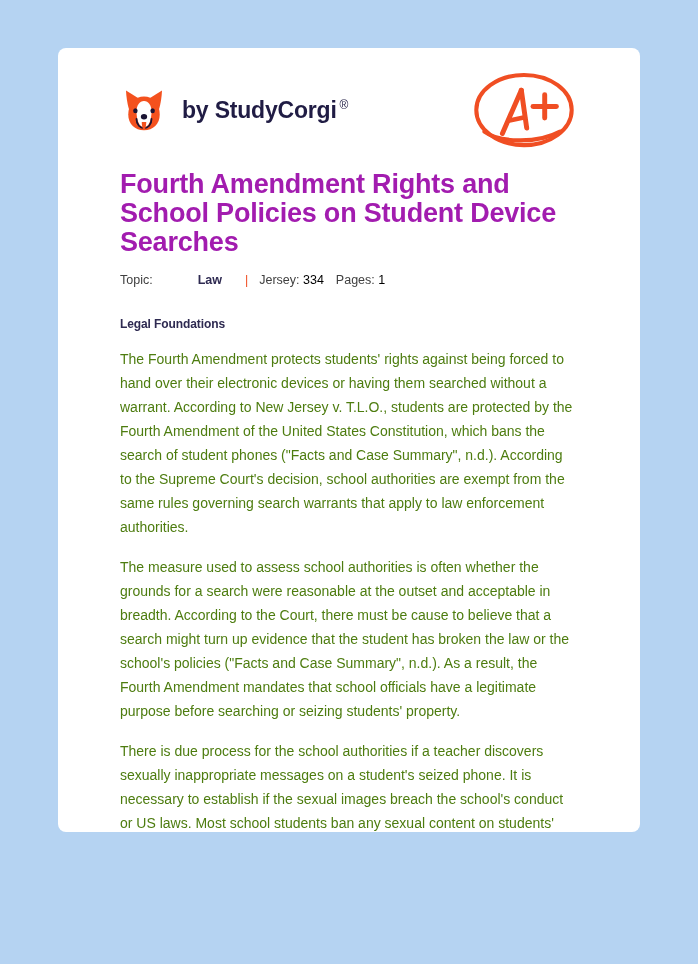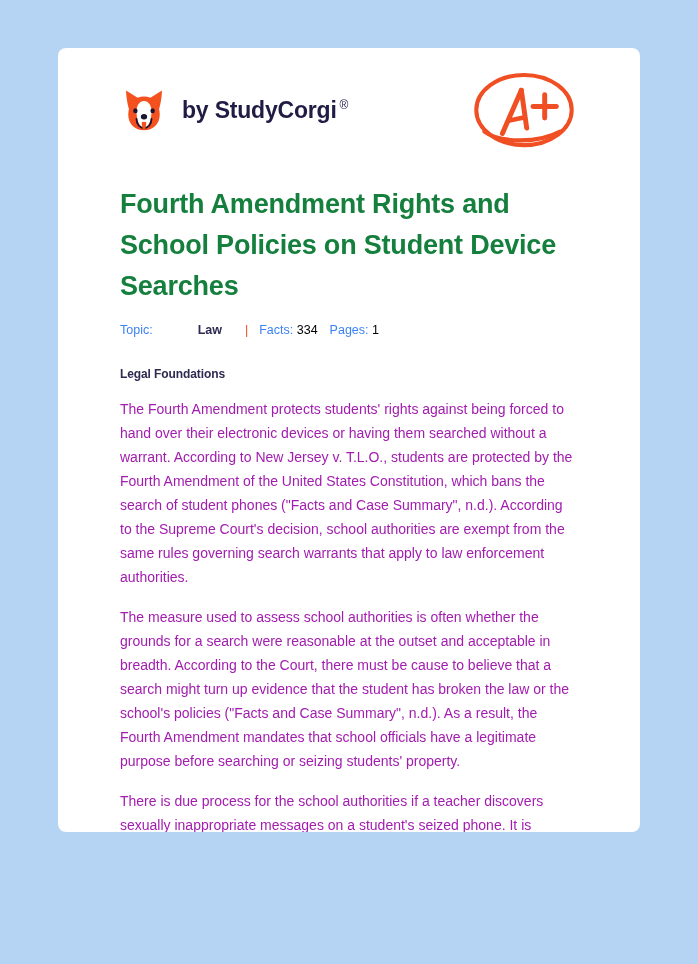--- a/index.html
+++ b/index.html
@@ -77,37 +77,37 @@
   .aplus-logo {
     width: 108px;
     height: 84px;
     display: block;
     flex: 0 0 auto;
   }
 
   
   .doc-title {
     font-size: 27px;
-    line-height: 41px;
-    font-weight: bold;
-    color: #15803d;
-    margin: 22px 0 0 0;
+    line-height: 29px;
+    font-weight: bold;
+    color: #a21caf;
+    margin: 8px 0 0 0;
     letter-spacing: -0.2px;
   }
 
   
   .doc-meta {
     margin-top: 16px;
     font-size: 12.5px;
     color: #8a8a9e;
     display: flex;
     align-items: center;
     flex-wrap: wrap;
   }
-  .meta-label { color: #3b82f6; }
+  .meta-label { color: #404040; }
   .meta-topic-value {
     color: #2e2a51;
     font-weight: bold;
     margin-left: 4px;
     padding-left: 41px;
   }
   .meta-sep {
     color: #f04e23;
     margin: 0 11px;
   }
@@ -120,21 +120,21 @@
     font-size: 12px;
     font-weight: bold;
     color: #2e2a51;
     margin: 30px 0 0 0;
     letter-spacing: -0.1px;
   }
 
   .body-par {
     font-size: 14px;
     line-height: 24px;
-    color: #a21caf;
+    color: #4d7c0f;
     margin: 16px 0 0 0;
   }
 </style>
 </head>
 <body>
 
 <div class="page-wrap">
 
   <div class="doc-card">
     <div class="doc-inner">
@@ -177,21 +177,21 @@
           <path d="M70 42 L96 42" fill="none" stroke="#f04e23" stroke-width="5.5" stroke-linecap="round"></path>
           <path d="M83 29 L83 55" fill="none" stroke="#f04e23" stroke-width="5.5" stroke-linecap="round"></path>
         </svg>
       </div>
 
       <h1 class="doc-title">Fourth Amendment Rights and School Policies on Student Device Searches</h1>
 
       <div class="doc-meta">
         <span class="meta-group"><span class="meta-label">Topic:</span><span class="meta-topic-value">Law</span></span>
         <span class="meta-sep">|</span>
-        <span class="meta-group"><span class="meta-label">Facts:</span> <span class="meta-num">334</span></span>
+        <span class="meta-group"><span class="meta-label">Jersey:</span> <span class="meta-num">334</span></span>
         <span class="meta-group"><span class="meta-label">Pages:</span> <span class="meta-num">1</span></span>
       </div>
 
       <h2 class="section-heading">Legal Foundations</h2>
       <p class="body-par">The Fourth Amendment protects students' rights against being forced to hand over their electronic devices or having them searched without a warrant. According to New Jersey v. T.L.O., students are protected by the Fourth Amendment of the United States Constitution, which bans the search of student phones ("Facts and Case Summary", n.d.). According to the Supreme Court's decision, school authorities are exempt from the same rules governing search warrants that apply to law enforcement authorities.</p>
       <p class="body-par">The measure used to assess school authorities is often whether the grounds for a search were reasonable at the outset and acceptable in breadth. According to the Court, there must be cause to believe that a search might turn up evidence that the student has broken the law or the school's policies ("Facts and Case Summary", n.d.). As a result, the Fourth Amendment mandates that school officials have a legitimate purpose before searching or seizing students' property.</p>
 
       <p class="body-par">There is due process for the school authorities if a teacher discovers sexually inappropriate messages on a student's seized phone. It is necessary to establish if the sexual images breach the school's conduct or US laws. Most school students ban any sexual content on students'</p>
 
     </div>

